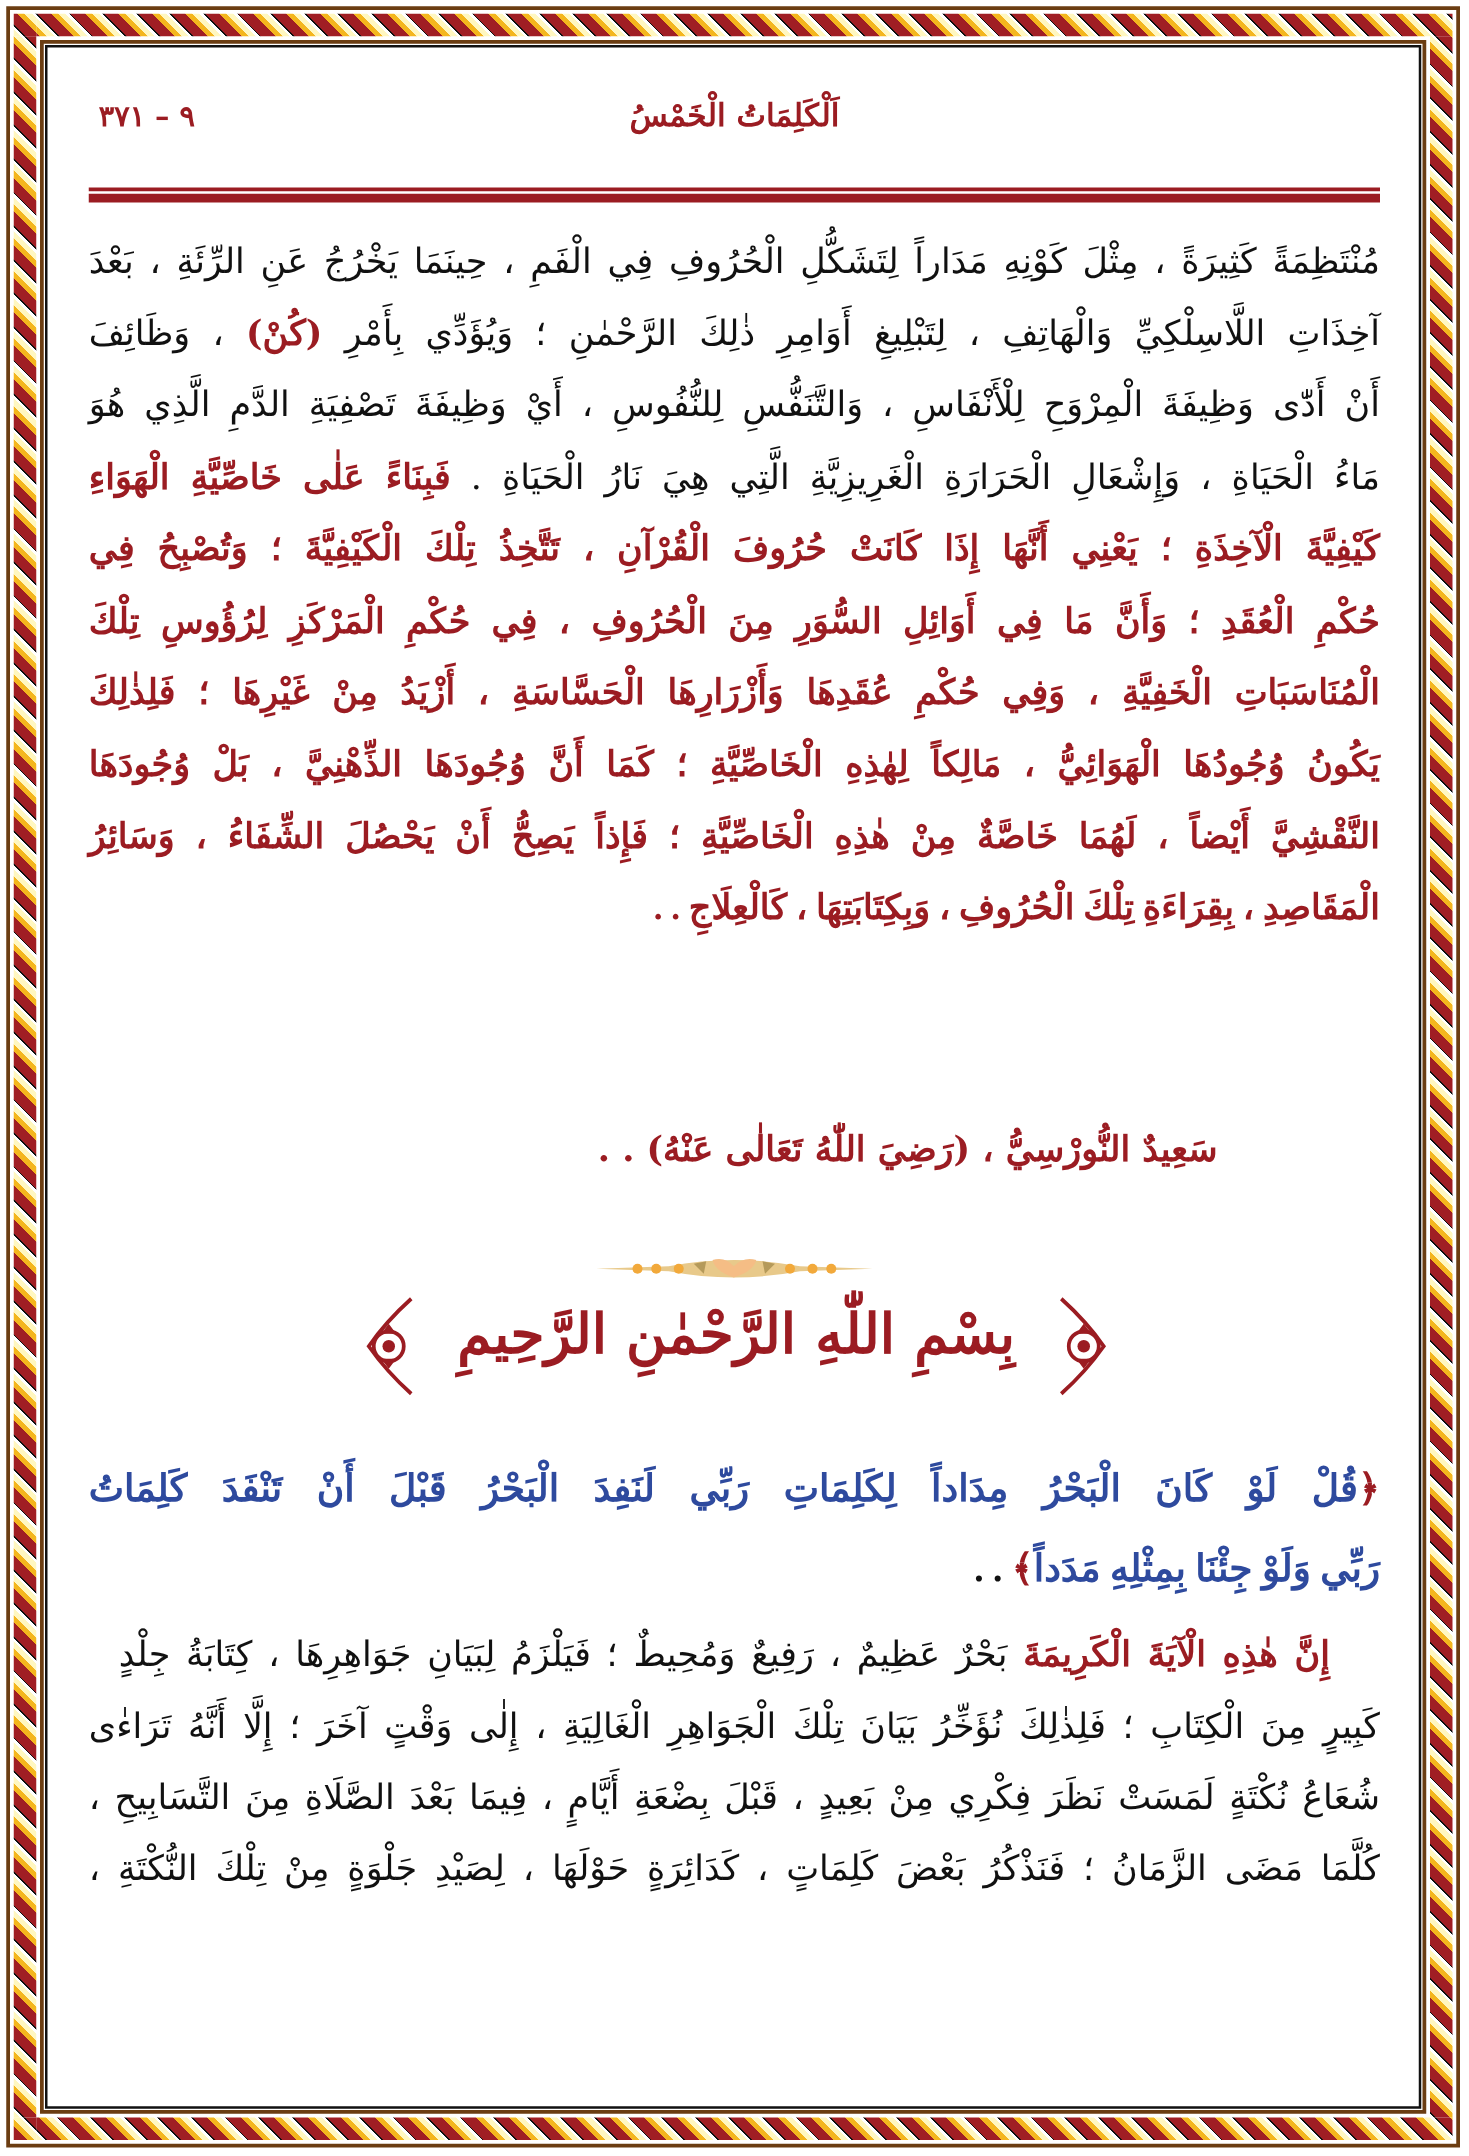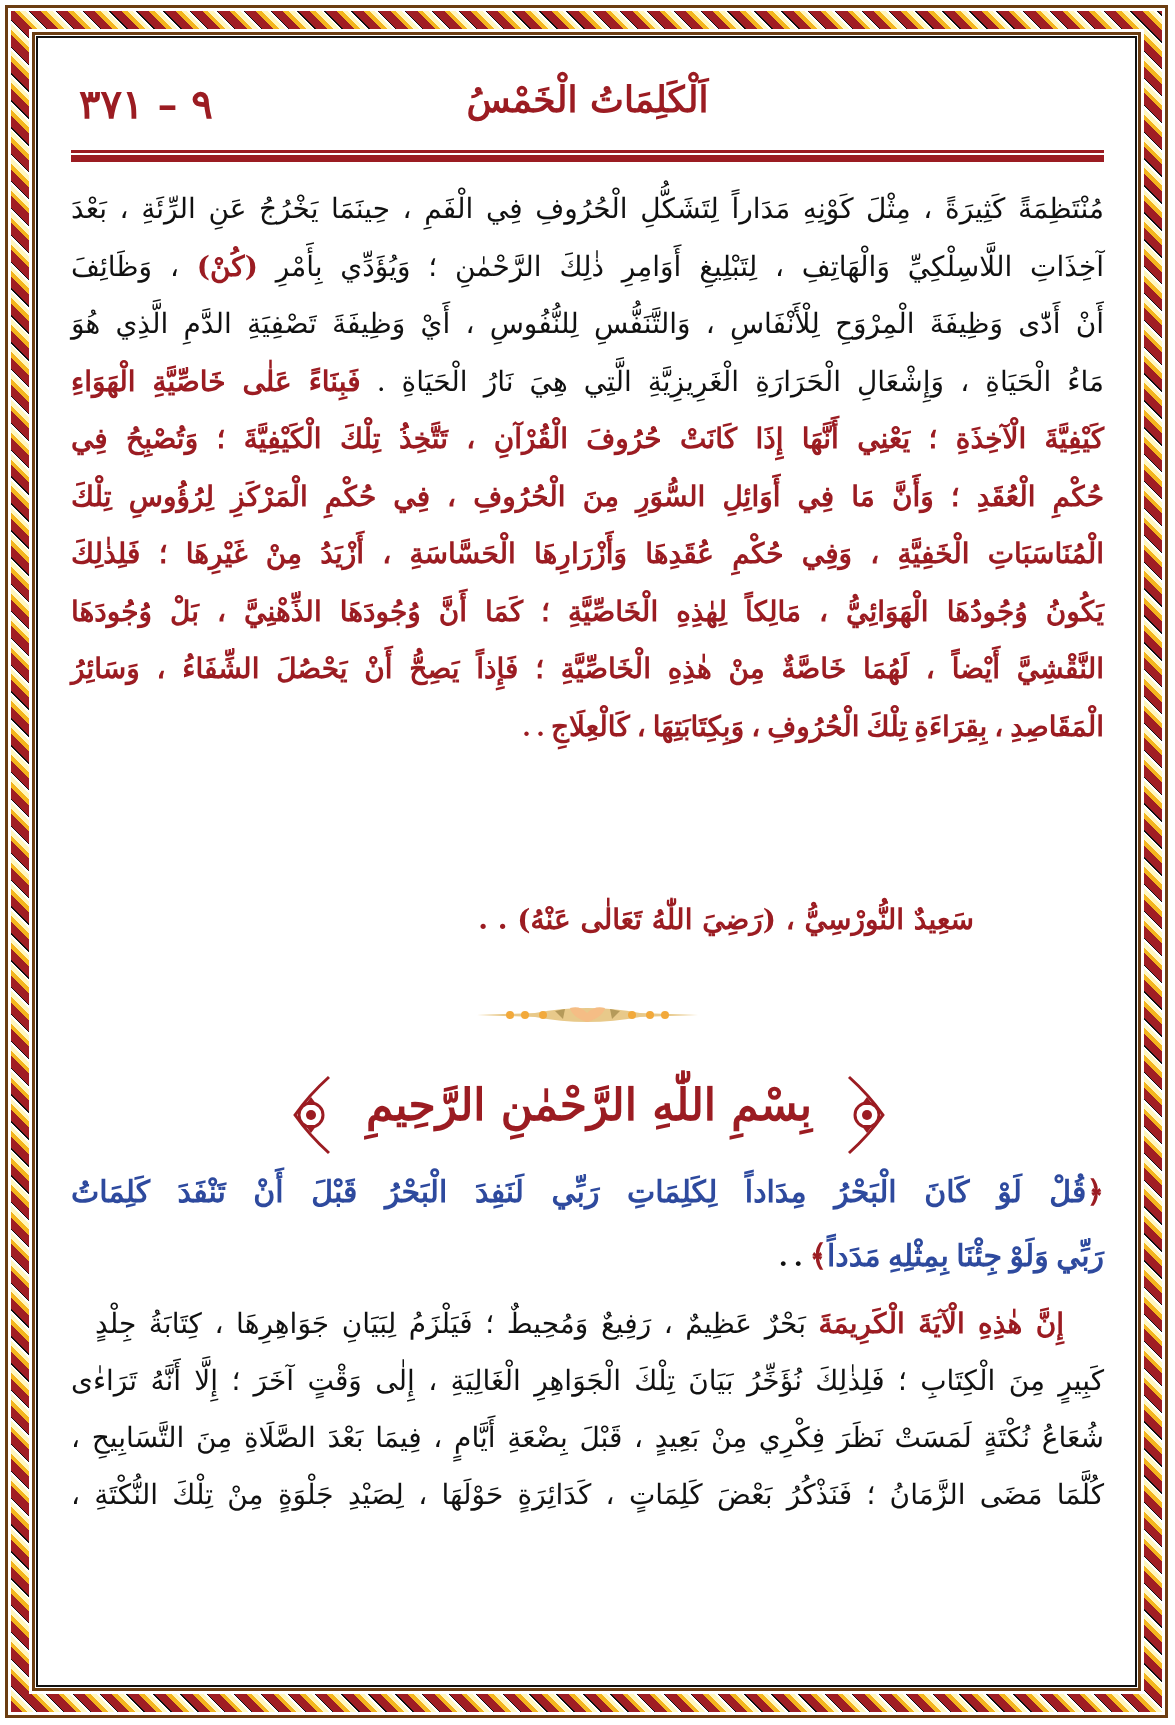--- a/index.html
+++ b/index.html
@@ -36,25 +36,25 @@
   .page {
     position: absolute; left: 71px; top: 0; width: 1033px; height: 1725px;
     direction: rtl;
   }
 
   .header {
     position: absolute; top: 78px; left: 0; width: 1033px; height: 60px;
   }
   .header-title {
     position: absolute; left: 0; right: 0; top: 0;
-    text-align: center; color: #9b1c22; font-size: 36px; font-weight: bold;
+    text-align: center; color: #9b1c22; font-size: 25px; font-weight: bold;
   }
   .header-page {
     position: absolute; left: 8px; top: 2px;
-    direction: rtl; color: #9b1c22; font-size: 40px; font-weight: bold;
+    direction: rtl; color: #9b1c22; font-size: 23px; font-weight: bold;
   }
   .rule-thin { position: absolute; top: 150px; left: 0; width: 1033px; height: 3px; background: #9b1c22; }
   .rule-thick { position: absolute; top: 155px; left: 0; width: 1033px; height: 7px; background: #9b1c22; }
 
   .body-text {
     position: absolute; top: 180px; left: 0; width: 1033px;
     font-size: 28px; line-height: 57.5px; color: #111;
     text-align: justify; text-align-last: right;
   }
   .line { display: block; white-space: nowrap; text-align: justify; text-align-last: justify; }
@@ -65,21 +65,21 @@
   .signature {
     position: absolute; top: 903px; right: 130px;
     font-size: 28px; color: #9b1c22; font-weight: bold; white-space: nowrap;
   }
 
   .divider {
     position: absolute; top: 1005px; left: 404px; width: 225px; height: 20px;
   }
 
   .basmala-wrap {
-    position: absolute; top: 1075px; left: 218px; width: 600px; height: 85px;
+    position: absolute; top: 1037px; left: 218px; width: 600px; height: 85px;
   }
   .basmala {
     position: absolute; left: 50px; right: 50px; top: 4px;
     text-align: center; color: #9b1c22; font-size: 44px; font-weight: bold; white-space: nowrap;
   }
   .ornament { position: absolute; top: 0; width: 44px; height: 80px; }
   .ornament.right { right: 0; }
   .ornament.left { left: 0; }
 
   .verse {

